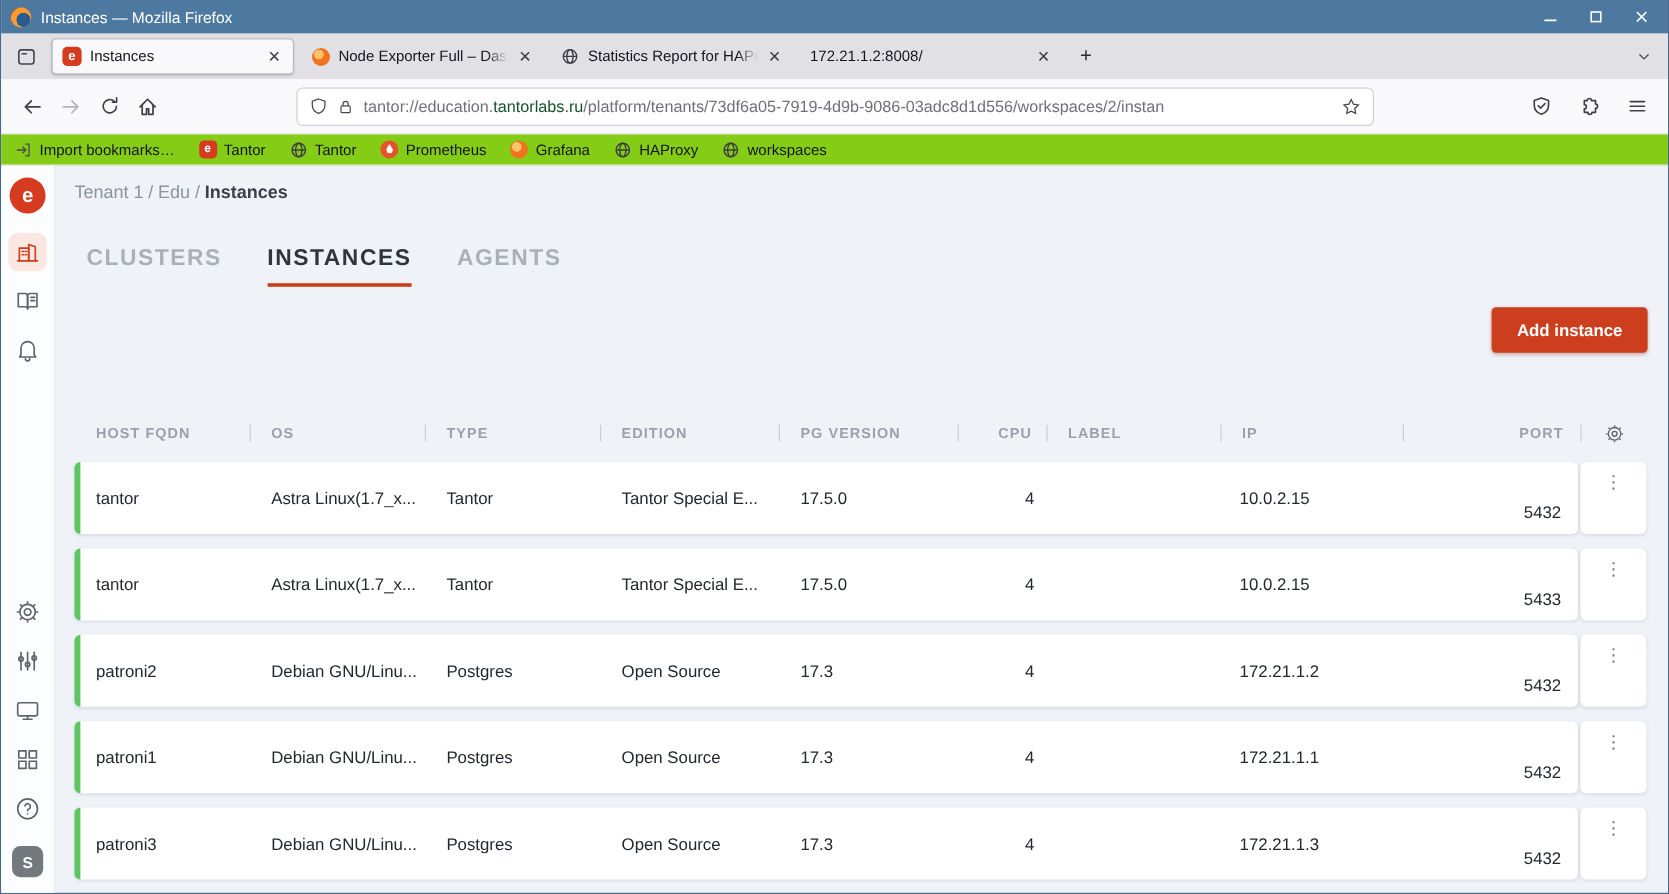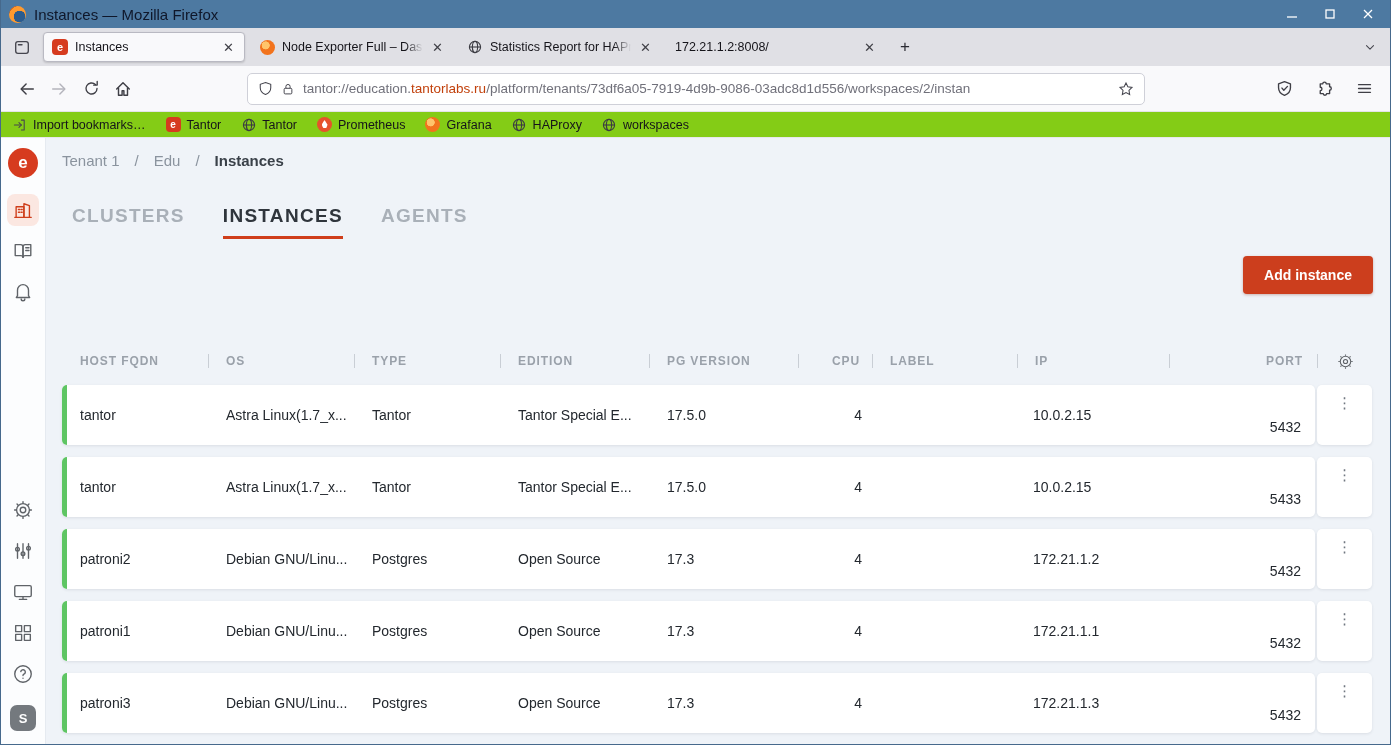--- a/index.html
+++ b/index.html
@@ -5,21 +5,21 @@
   * { box-sizing: border-box; margin: 0; padding: 0; }
   html,body { width:1391px; height:745px; overflow:hidden; }
   body { font-family:"Liberation Sans", sans-serif; }
   .window { width:100%; height:100%; display:flex; flex-direction:column;
             border-left:1px solid #46698c; border-right:1px solid #46698c; border-bottom:1px solid #46698c; background:#eff3f8;}
 
   
   .titlebar { height:28px; background:#4d79a1; display:flex; align-items:center; padding:0 8px; gap:8px; flex:none;}
   .fx-logo { width:17px; height:17px; border-radius:50%;
              background:radial-gradient(circle at 62% 62%, #2b5c8f 0 38%, #ff9a2e 40% 70%, #e4630f 72%); flex:none;}
-  .win-title { color:#0f172a; font-size:15px; }
+  .win-title { color:#ffffff; font-size:13px; }
   .win-controls { margin-left:auto; display:flex; gap:10px; }
   .win-btn { width:28px; height:20px; display:flex; align-items:center; justify-content:center; color:#fff; }
   .win-btn svg { stroke:#fff; stroke-width:1.3; fill:none; }
 
   
   .tabstrip { height:38px; background:#e0e0e5; display:flex; align-items:center; padding:0 6px; gap:6px; flex:none;}
   .fxview { width:30px; height:28px; display:flex; align-items:center; justify-content:center; border-radius:4px;}
   .tab { height:30px; border-radius:4px; display:flex; align-items:center; gap:7px; padding:0 8px; width:202px; flex:none;}
   .tab.active { background:#f9f9fb; border:1px solid #b9b9c2; box-shadow:0 1px 2px rgba(0,0,0,.15); }
   .tab-label { flex:1; font-size:12.5px; color:#15141a; white-space:nowrap; overflow:hidden;
@@ -40,21 +40,21 @@
   .navbar { height:46px; background:#f9f9fb; display:flex; align-items:center; padding:0 10px; flex:none; border-bottom:1px solid #e3e3e8;}
   .nav-btn { width:32px; height:32px; display:flex; align-items:center; justify-content:center; border-radius:4px; flex:none;}
   .nav-btn svg { stroke:#3f3f46; fill:none; stroke-width:1.6; stroke-linecap:round; stroke-linejoin:round;}
   .nav-btn.disabled svg { stroke:#b4b4bc; }
   .urlbar { width:898px; height:32px; margin-left:108px; background:#fff; border:1px solid #cfd0d8; border-radius:5px;
             display:flex; align-items:center; gap:8px; padding:0 10px; }
   .urlbar svg { flex:none; }
   .url-text { font-size:13.5px; white-space:nowrap; overflow:hidden; flex:1;
               -webkit-mask-image:linear-gradient(90deg,#000 92%,transparent); mask-image:linear-gradient(90deg,#000 92%,transparent);}
   .url-muted { color:#70707a; }
-  .url-domain { color:#c2410c; }
+  .url-domain { color:#14532d; }
   .nav-right { margin-left:auto; display:flex; gap:8px; align-items:center; }
 
   
   .bookmarks { height:26px; background:#84cc16; display:flex; align-items:center; gap:20px; padding:0 12px; flex:none; border-bottom:1px solid #e7e7eb;}
   .bm { display:flex; align-items:center; gap:6px; font-size:12.5px; color:#15141a; }
   .bm .favicon { width:15px; height:15px; font-size:10px; }
 
   
   .content { flex:1; display:flex; min-height:0; }
   .sidebar { width:45px; background:#fcfdfe; border-right:1px solid #e5eaf0; display:flex; flex-direction:column; align-items:center;
@@ -63,21 +63,21 @@
                justify-content:center; font-weight:bold; font-size:17px; margin-bottom:16px;}
   .side-item { width:32px; height:32px; display:flex; align-items:center; justify-content:center; border-radius:8px; margin-bottom:9px;}
   .side-item svg { stroke:#5f6368; fill:none; stroke-width:1.5; stroke-linecap:round; stroke-linejoin:round; }
   .side-item.active { background:#fbe7e1; }
   .side-item.active svg { stroke:#cf3e1b; }
   .side-spacer { flex:1; }
   .avatar { width:26px; height:26px; border-radius:7px; background:#74797e; color:#fff; font-size:13px; font-weight:bold;
             display:flex; align-items:center; justify-content:center; margin-top:6px;}
 
   .main { flex:1; padding:14px 17px 0 16px; min-width:0; }
-  .breadcrumb { font-size:15px; color:#8a939e; display:flex; gap:15px; align-items:center;text-align:center; }
+  .breadcrumb { font-size:15px; color:#8a939e; display:flex; gap:4px; align-items:center;text-align:center; }
   .crumb-current { color:#3a4149; font-weight:bold; }
 
   .app-tabs { margin-top:36px; display:flex; gap:38px; padding-left:10px; }
   .app-tab { font-size:19px; font-weight:bold; letter-spacing:1.3px; color:#a9b0b8; padding-bottom:9px; }
   .app-tab.active { color:#2f353c; border-bottom:3px solid #cf3e1b; }
 
   .actions-row { display:flex; justify-content:flex-end; margin-top:17px; }
   .add-btn { background:#cc3e1d; color:#fff; font-size:14px; font-weight:bold; border:none; border-radius:4px;
              height:38px; padding:0 21px; box-shadow:0 1px 3px rgba(120,30,10,.3);}
 

